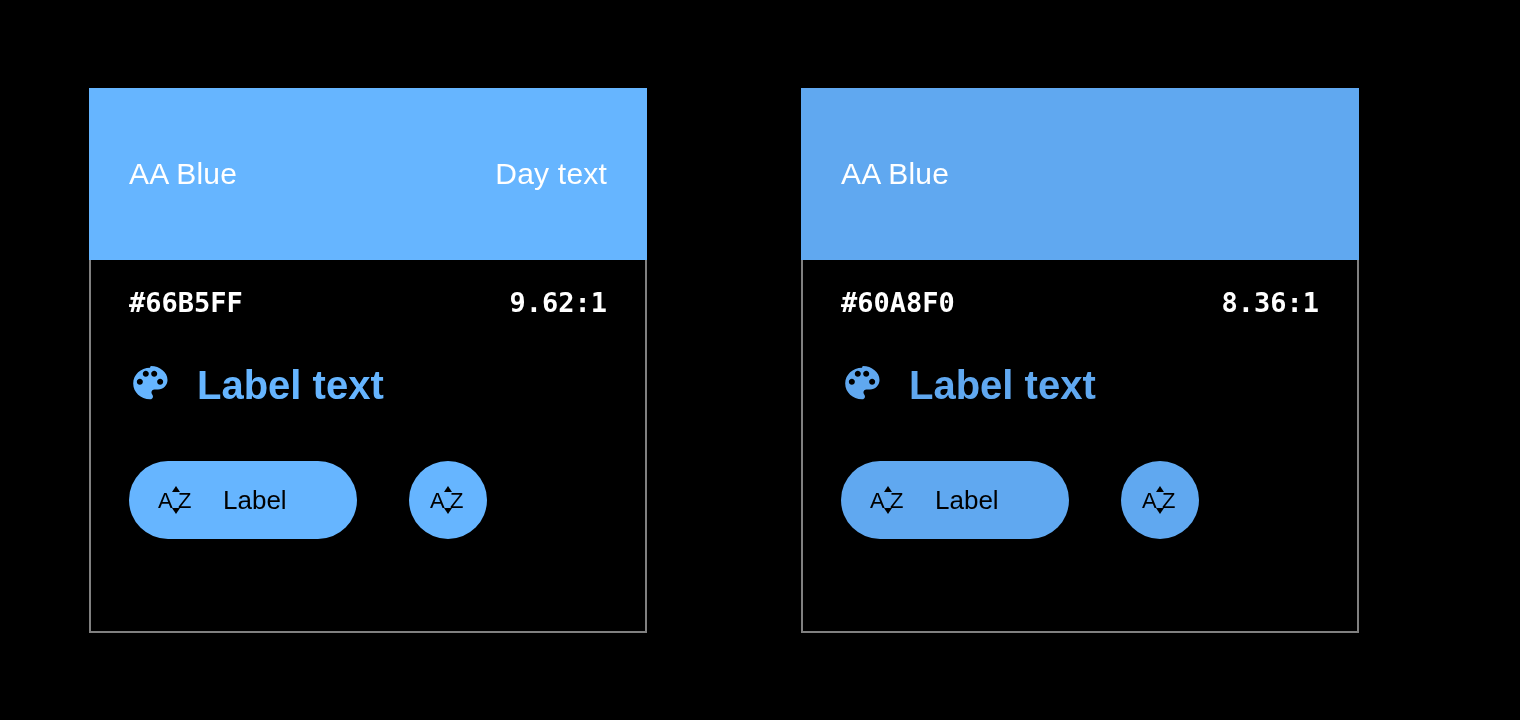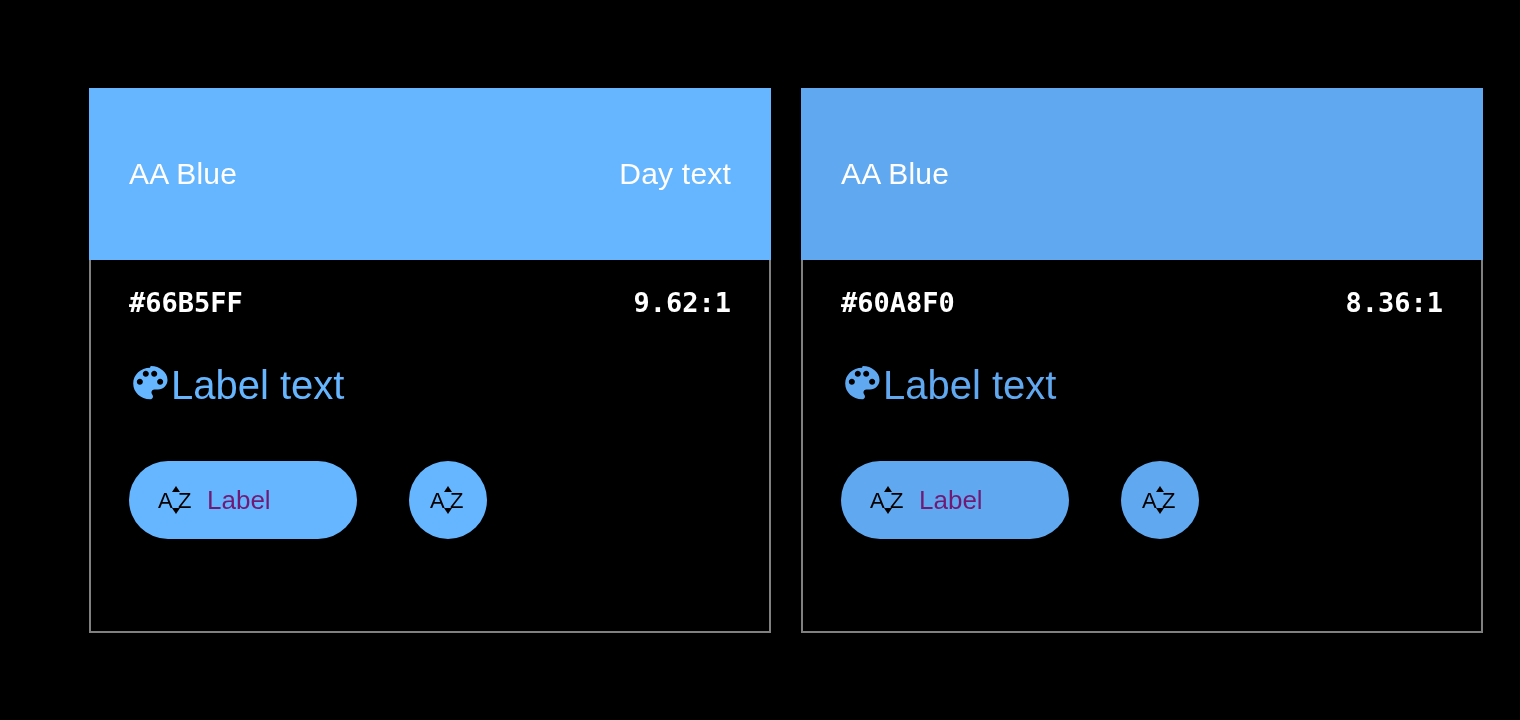--- a/index.html
+++ b/index.html
@@ -20,21 +20,21 @@
     position: absolute;
     left: 0; top: 0;
     width: 1520px;
     height: 720px;
     background: #000000;
   }
 
   
   .card {
     position: absolute;
-    width: 682px;
+    width: 558px;
     box-sizing: border-box;
   }
   .card-left  { left: 89px;  top: 88px; }
   .card-right { left: 801px; top: 88px; }
 
   .card-header {
     height: 172px;
     box-sizing: border-box;
     position: relative;
     padding: 0 40px;
@@ -95,22 +95,23 @@
     display: flex;
     align-items: center;
   }
   .palette-icon {
     width: 42px;
     height: 42px;
     display: block;
     flex: none;
   }
   .label-text {
+    margin-left: 26px;
     font-size: 40px;
-    font-weight: 400;
+    font-weight: 700;
     line-height: 1;
     white-space: nowrap;
   }
 
   
   .buttons-row {
     position: absolute;
     left: 38px;
     top: 200px;
     height: 80px;
@@ -123,23 +124,23 @@
     min-width: 228px;
     border-radius: 39px;
     display: flex;
     align-items: center;
     padding: 0 28px;
     box-sizing: border-box;
     border: none;
     cursor: pointer;
   }
   .pill-label {
-    margin-left: 12px;
+    margin-left: 28px;
     font-size: 26px;
-    color: #701a75;
+    color: #000000;
     line-height: 1;
     white-space: nowrap;
   }
 
   .fab-button {
     width: 78px;
     height: 78px;
     border-radius: 50%;
     margin-left: 52px;
     display: flex;

